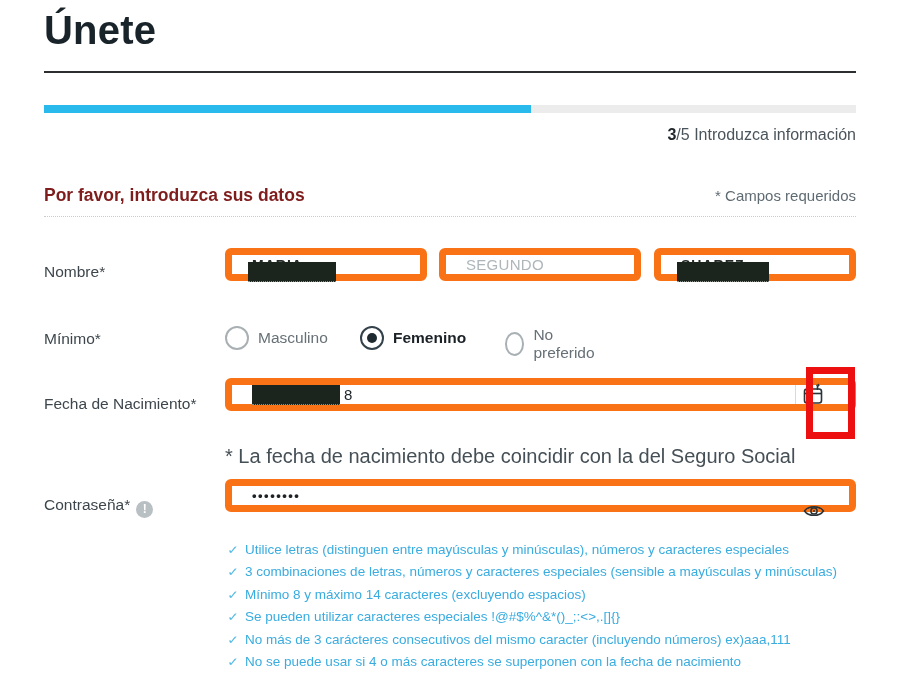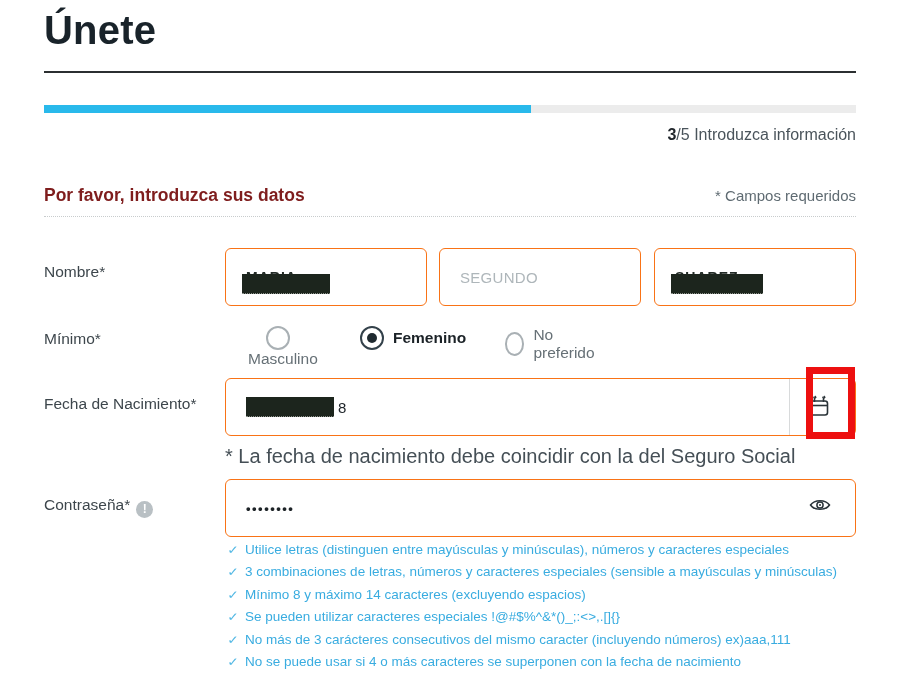--- a/index.html
+++ b/index.html
@@ -15,21 +15,21 @@
 
   .step-line { position:absolute; right:44px; top:126px; font-size:16px; color:#4a545b; }
   .step-line b { color:#20262b; font-weight:700; }
 
   .section-heading { position:absolute; left:44px; top:185px; font-size:17.5px; font-weight:700; color:#7f1d1d; }
   .required-note { position:absolute; right:44px; top:187px; font-size:15px; color:#5f6b72; }
   .section-rule { position:absolute; left:44px; right:44px; top:216px; border-top:1px dotted #c8cccd; }
 
   .field-label { position:absolute; left:44px; font-size:15.5px; color:#3d464c; }
 
-  .input-box { position:absolute; height:58px; border:1px solid #f97316; border-radius:6px; background:#fff;
+  .input-box { position:absolute; height:33px; border:7px solid #f97316; border-radius:6px; background:#fff;
                display:flex; align-items:center; padding:0 20px; font-size:15px; color:#20262b; }
   .placeholder { color:#aeb6ba; font-size:15px; letter-spacing:.3px; }
 
   
   .redacted { position:relative; display:inline-block; font-size:14px; font-weight:700; color:#232b27; letter-spacing:1px; white-space:nowrap; }
   .redacted .bar { position:absolute; left:-4px; top:5px; height:20px; background:#1c251d; border-bottom:1px dotted #8a8f89; }
   .bar-w88 { width:88px; }
   .bar-w92 { width:92px; }
   .red-block { display:inline-block; width:88px; height:20px; background:#1c251d; border-bottom:1px dotted #8a8f89; margin-right:4px; }
 
@@ -86,21 +86,21 @@
   </div>
   <div class="input-box" style="left:439px; top:248px; width:202px;">
     <span class="placeholder">SEGUNDO</span>
   </div>
   <div class="input-box" style="left:654px; top:248px; width:202px;">
     <span class="redacted"><span>SUAREZ</span><span class="bar bar-w92"></span></span>
   </div>
 
   <div class="field-label" style="top:330px;">Mínimo*</div>
   <div class="radio-group">
-    <div class="radio-item" style="left:14px;flex-direction:column;">
+    <div class="radio-item" style="left:0;">
       <span class="radio-circle"></span>
       <span class="radio-label">Masculino</span>
     </div>
     <div class="radio-item selected" style="left:135px;">
       <span class="radio-circle"></span>
       <span class="radio-label">Femenino</span>
     </div>
     <div class="radio-item" style="left:280px;">
       <span class="radio-circle"></span>
       <span class="radio-label">No preferido</span>

